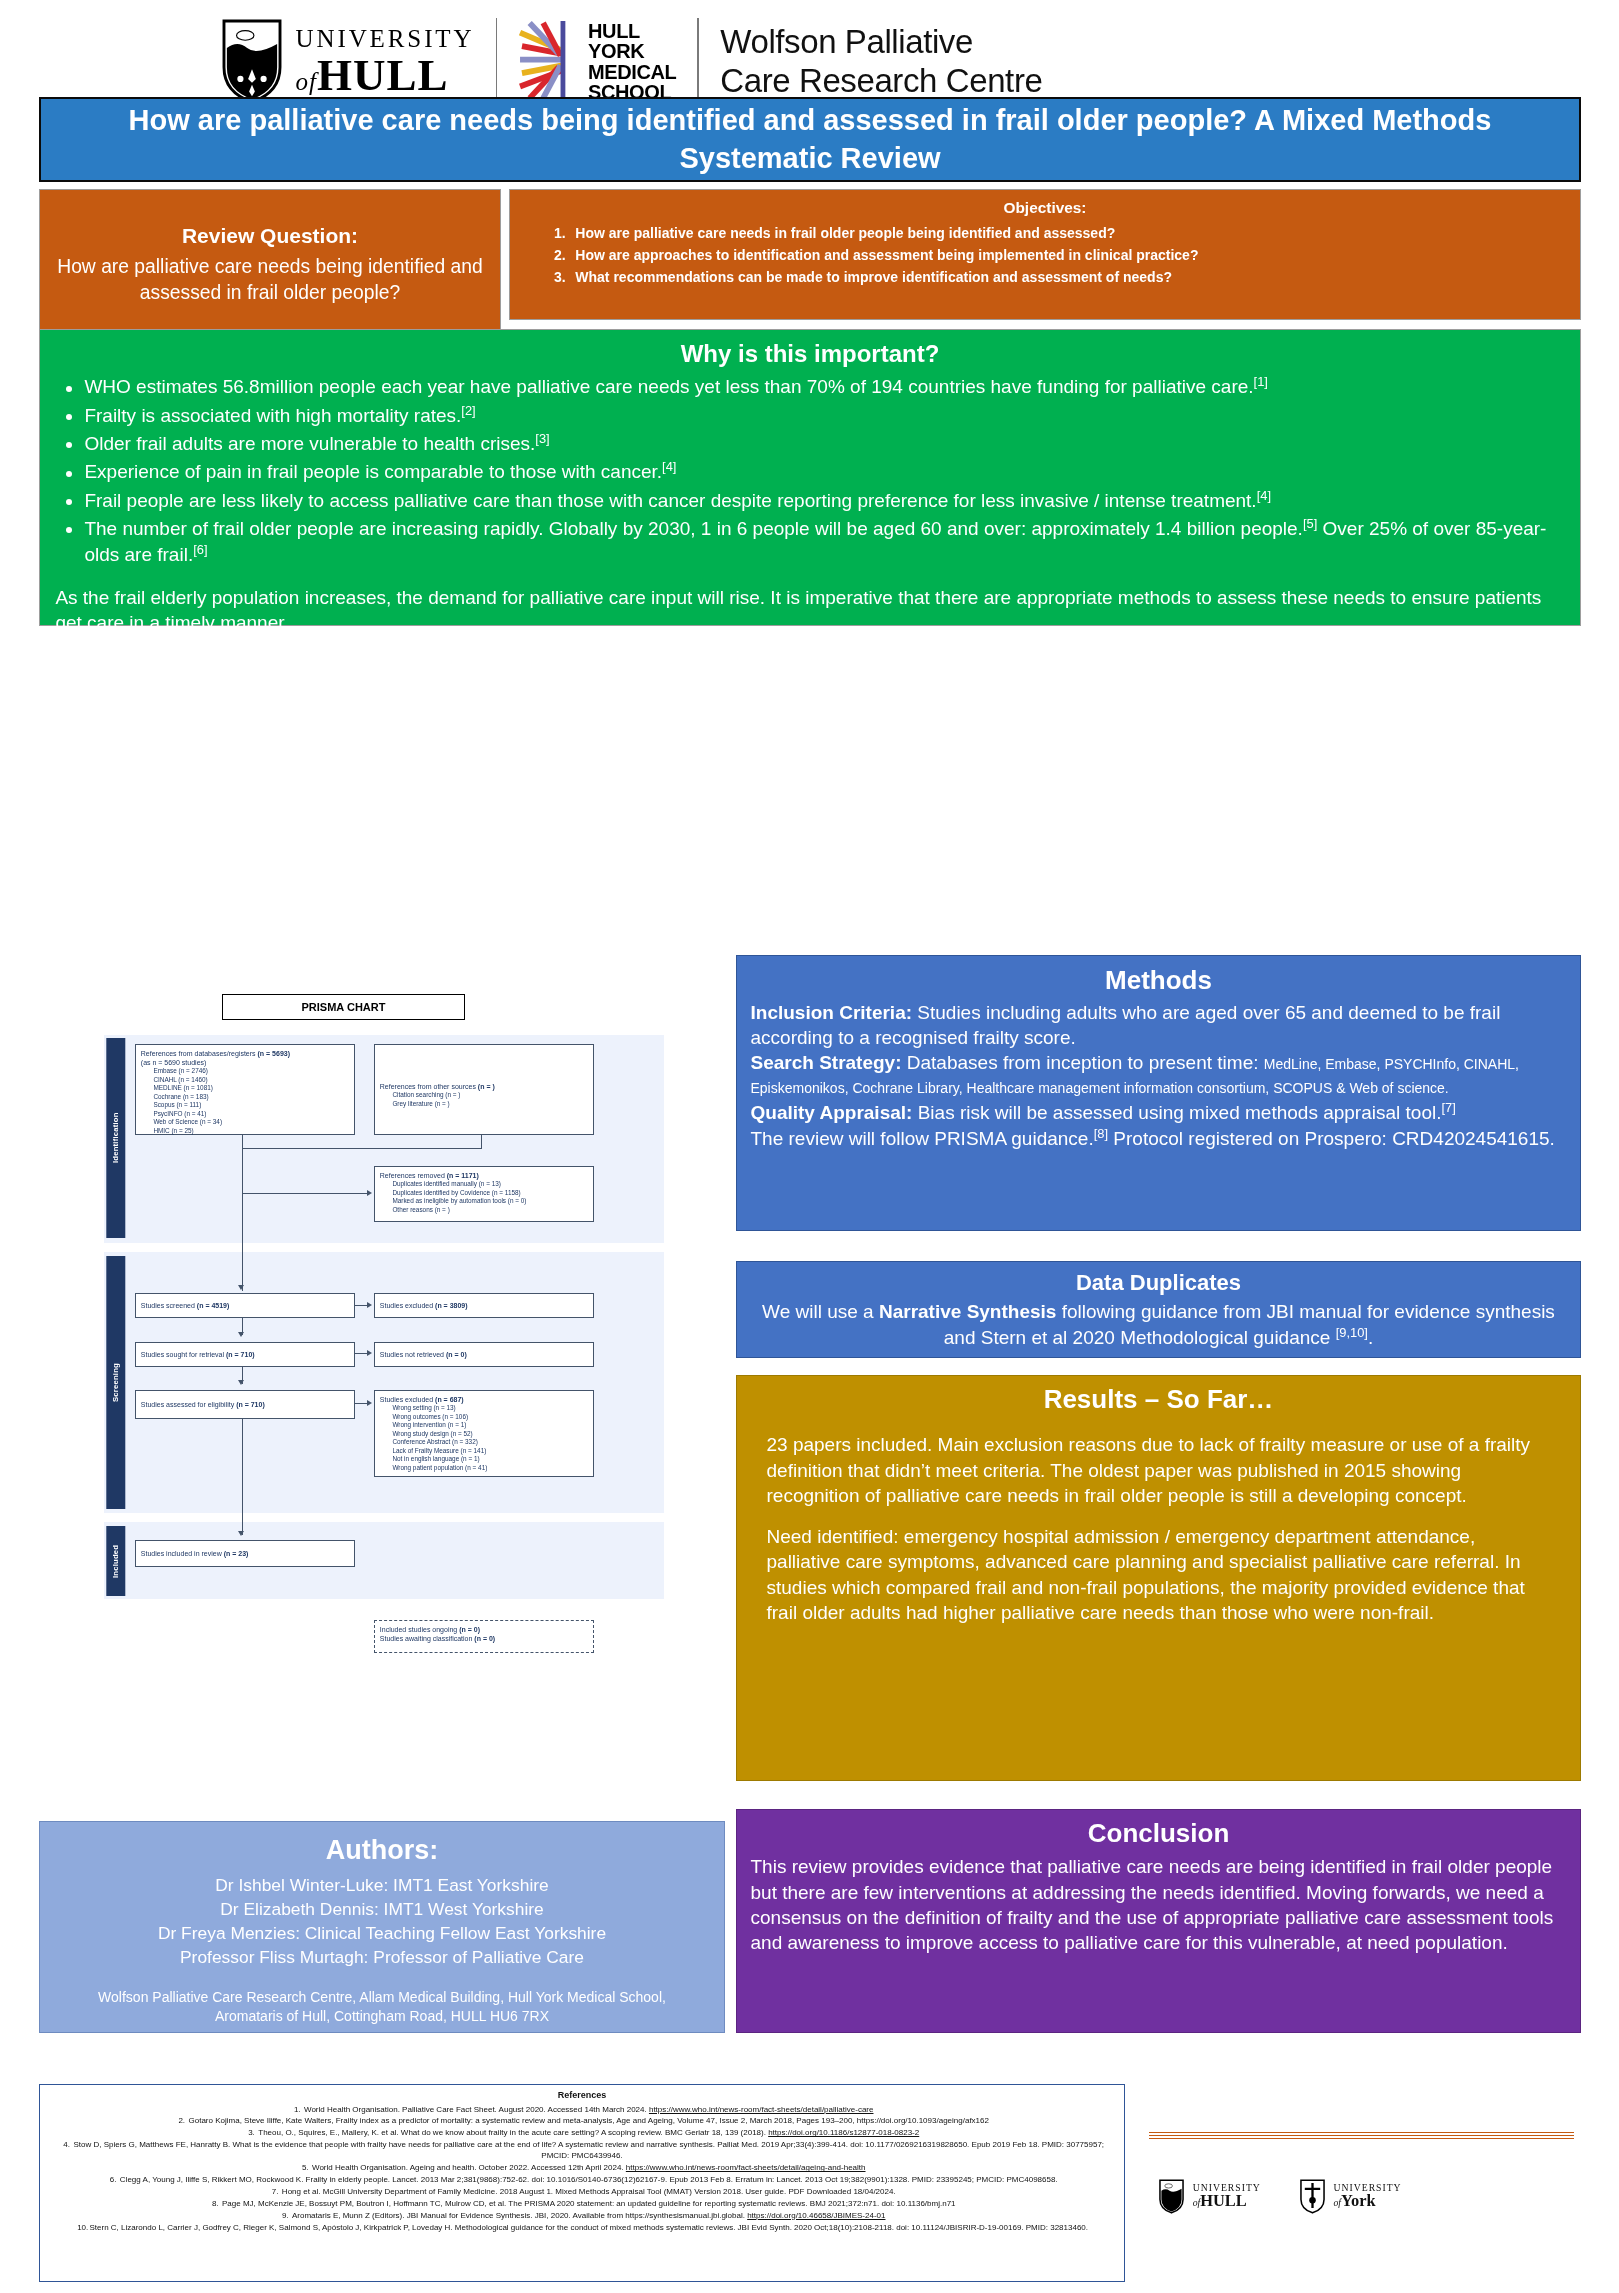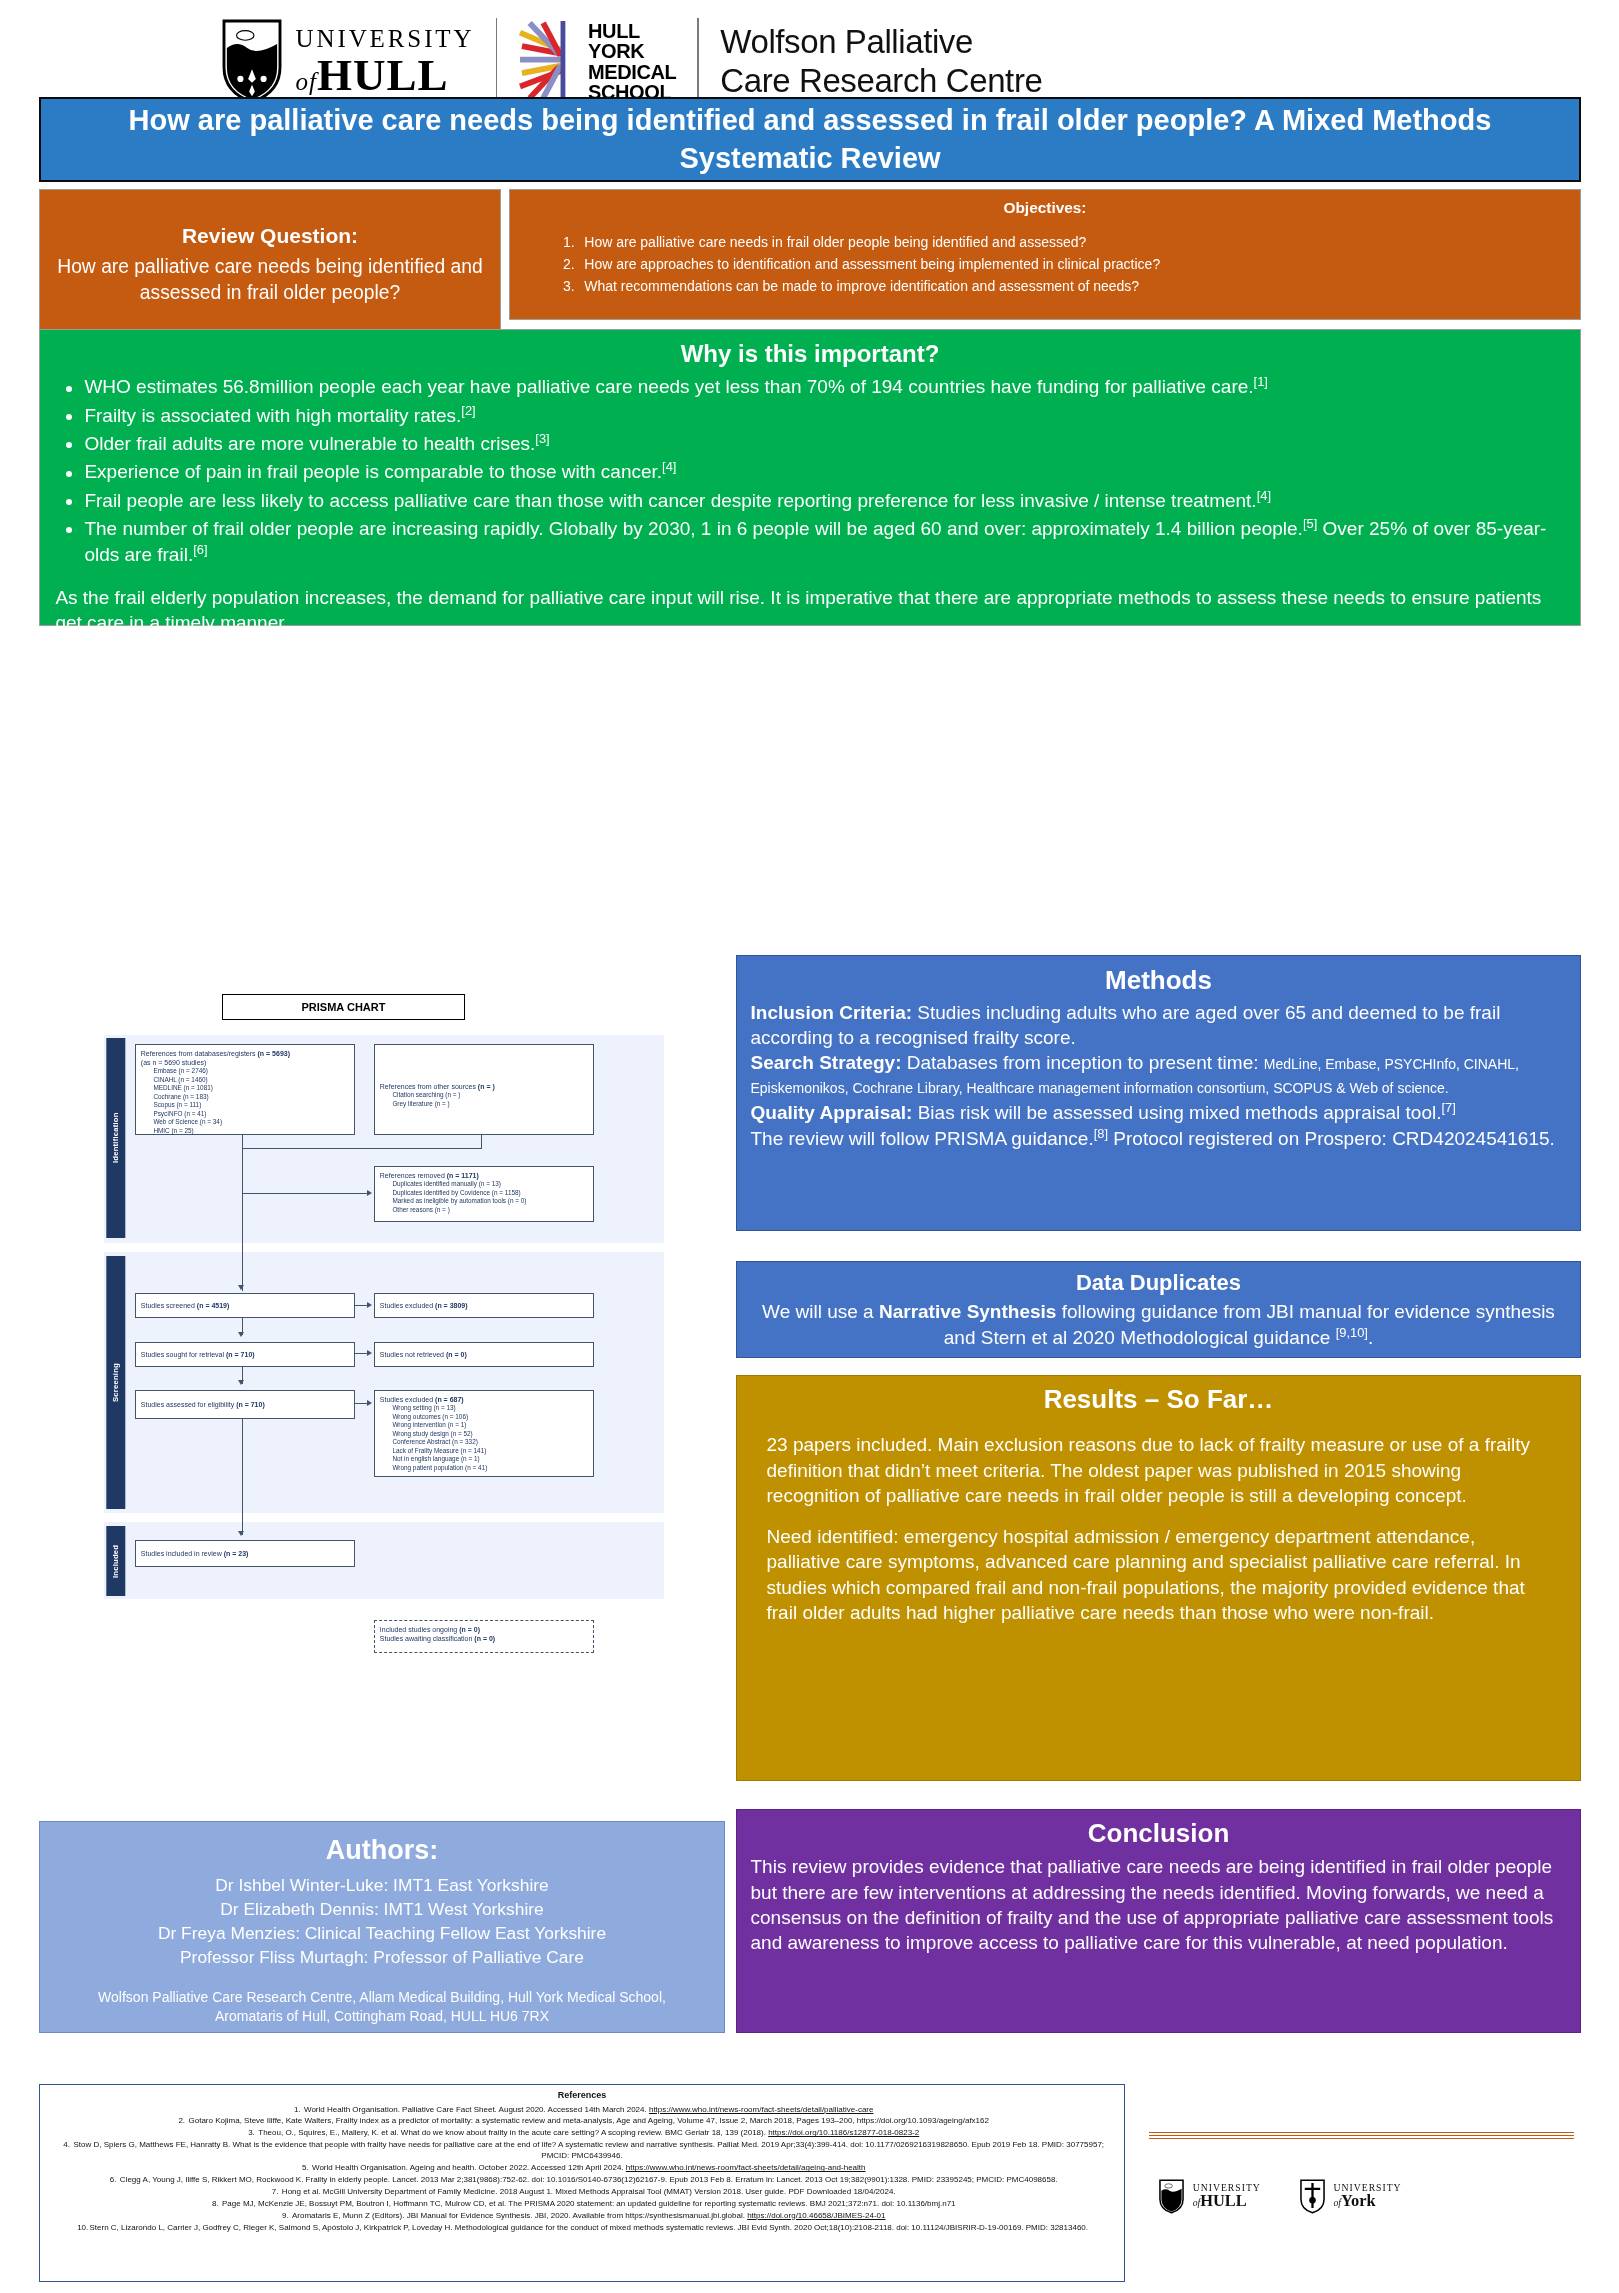--- a/index.html
+++ b/index.html
@@ -32,21 +32,21 @@
     background:#2b7cc4;border:2.9px solid #0b0b0b;
     display:flex;align-items:center;justify-content:center;text-align:center;
     color:#fff;font-size:29px;font-weight:700;line-height:1.3;padding:3.9px 29px;
   }
   .orange{background:#c55a11;border:1px solid #9d9d9d;color:#fff;}
   .review-q{left:39px;top:189px;width:462px;height:149px;padding:11.6px 15.4px;
     display:flex;flex-direction:column;align-items:center;justify-content:center;text-align:center;font-size:19.3px;line-height:1.34;}
   .review-q .h{font-weight:700;font-size:21px;margin-bottom:3.9px;}
   .objectives{left:509px;top:189px;width:1072px;height:131px;padding:5.8px 13.5px 5.8px 13.5px;font-size:14px;line-height:1.5;}
   .objectives .h{text-align:center;font-weight:700;font-size:15.4px;margin-bottom:1.9px;}
-  .objectives ol{margin:13px;padding-left:42px;}
+  .objectives ol{margin:4px;padding-left:42px;font-weight:bold;}
   .objectives li{margin:0 0 1px 0;padding-left:5.8px;}
 
   .green{left:39px;top:329px;width:1542px;height:297px;background:#00b050;
     border:1px solid #9d9d9d;color:#fff;padding:7.7px 15.4px;box-sizing:border-box;}
   .green .h{text-align:center;font-weight:700;font-size:24px;margin:1.9px 0 5.8px;}
   .green ul{margin:0;padding-left:29px;font-size:19px;line-height:1.32;}
   .green li{margin-bottom:1.9px;}
   .green .closing{font-size:19px;line-height:1.32;margin-top:17.4px;}
   sup{font-size:0.68em;vertical-align:super;}
 

